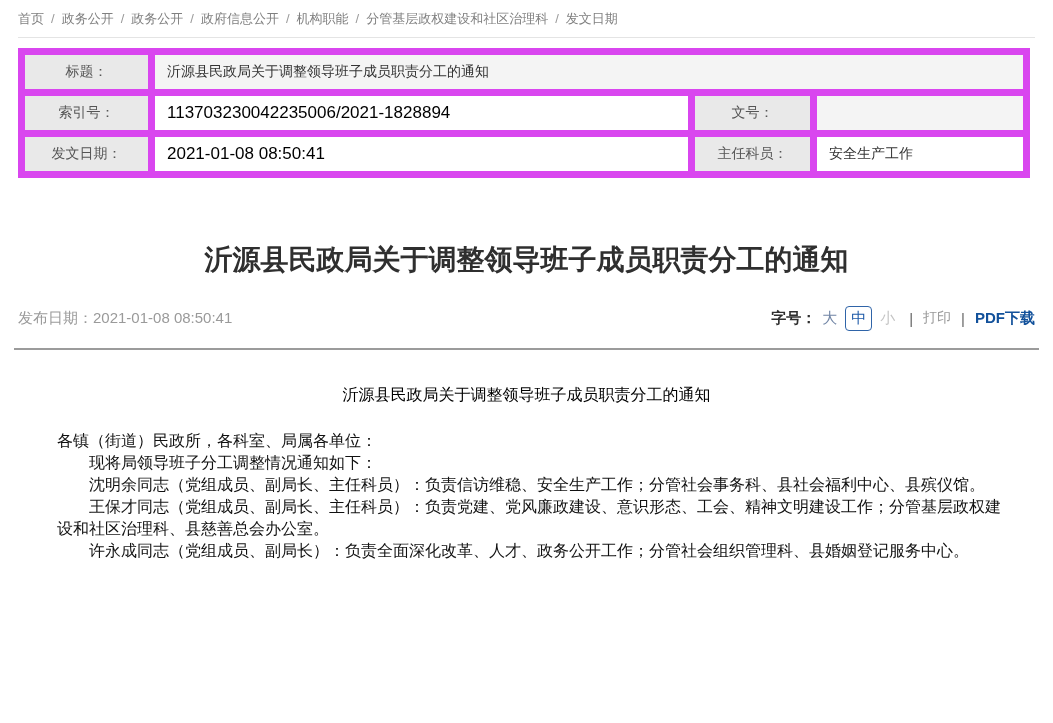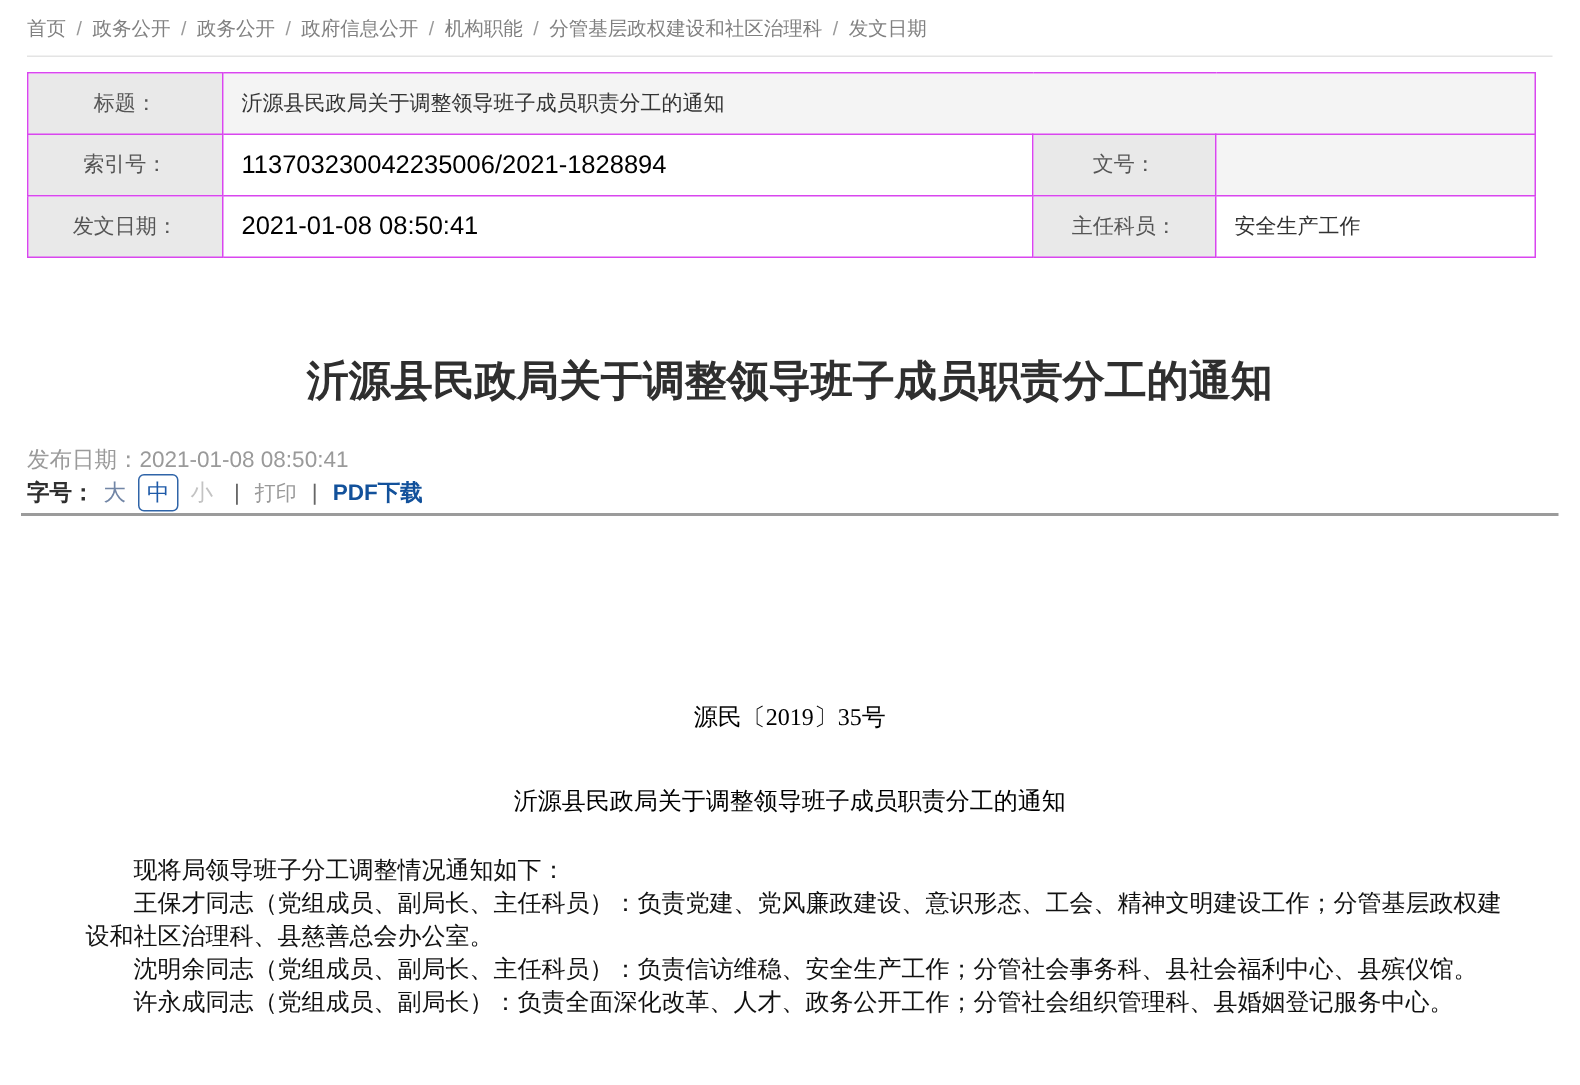--- a/index.html
+++ b/index.html
@@ -20,21 +20,21 @@
   .breadcrumb a { color: #808080; text-decoration: none; cursor: pointer; }
   .breadcrumb .sep { color: #9a9a9a; margin: 0 7px; }
   .crumb-divider { border: none; border-top: 1px solid #e4e4e4; margin: 0 18px; }
 
   
   .info-table {
     width: 1005px; margin: 10px 18px 0 18px;
     border-collapse: collapse; table-layout: fixed;
   }
   .info-table td {
-    border: 1px solid #d946ef;
+    border: 7px solid #d946ef;
     height: 41px; padding: 0 12px;
     font-size: 14px; color: #333;
     overflow: hidden; white-space: nowrap;
   }
   .info-table td.lbl {
     background: #e9e9e9; color: #555;
     text-align: center; padding: 0 6px;
   }
   .info-table td.val-gray { background: #f4f4f4; }
   .info-table td.val-white { background: #ffffff; }
@@ -47,23 +47,22 @@
   .main-title {
     margin: 67px 18px 0 18px;
     text-align: center;
     font-size: 28px; line-height: 30px;
     font-weight: bold; color: #2f2f2f;
   }
 
   
   .meta-row {
     margin: 28px 18px 0 18px;
-    display: flex; justify-content: space-between; align-items: flex-start;
+    display: flex; justify-content: space-between; align-items: center;
     height: 30px;
-    flex-direction: column;
   }
   .meta-date { font-size: 15px; color: #9a9a9a; }
   .meta-tools { display: flex; align-items: center; font-size: 15px; }
   .fs-label { color: #2f2f2f; font-weight: bold; margin-right: 2px; }
   .fs-btn { text-decoration: none; cursor: pointer; margin: 0 4px; }
   .fs-large { color: #7286a6; }
   .fs-medium {
     color: #1e5aa8; border: 1px solid #2f64a8; border-radius: 4px;
     padding: 2px 5px; background: #fff;
   }
@@ -143,21 +142,21 @@
     <span class="pipe">|</span>
     <a class="print-link">打印</a>
     <span class="pipe">|</span>
     <a class="pdf-link">PDF下载</a>
   </div>
 </div>
 
 <hr class="content-divider">
 
 <div class="doc-area">
-  <p class="doc-number">源民〔2019〕35号</p>
   <p class="doc-title">沂源县民政局关于调整领导班子成员职责分工的通知</p>
   <div class="doc-text">
+    <p class="no-indent">各镇（街道）民政所，各科室、局属各单位：</p>
     <p>现将局领导班子分工调整情况通知如下：</p>
+    <p>沈明余同志（党组成员、副局长、主任科员）：负责信访维稳、安全生产工作；分管社会事务科、县社会福利中心、县殡仪馆。</p>
     <p>王保才同志（党组成员、副局长、主任科员）：负责党建、党风廉政建设、意识形态、工会、精神文明建设工作；分管基层政权建设和社区治理科、县慈善总会办公室。</p>
-    <p>沈明余同志（党组成员、副局长、主任科员）：负责信访维稳、安全生产工作；分管社会事务科、县社会福利中心、县殡仪馆。</p>
     <p>许永成同志（党组成员、副局长）：负责全面深化改革、人才、政务公开工作；分管社会组织管理科、县婚姻登记服务中心。</p>
   </div>
 </div>
 
 </body></html>

